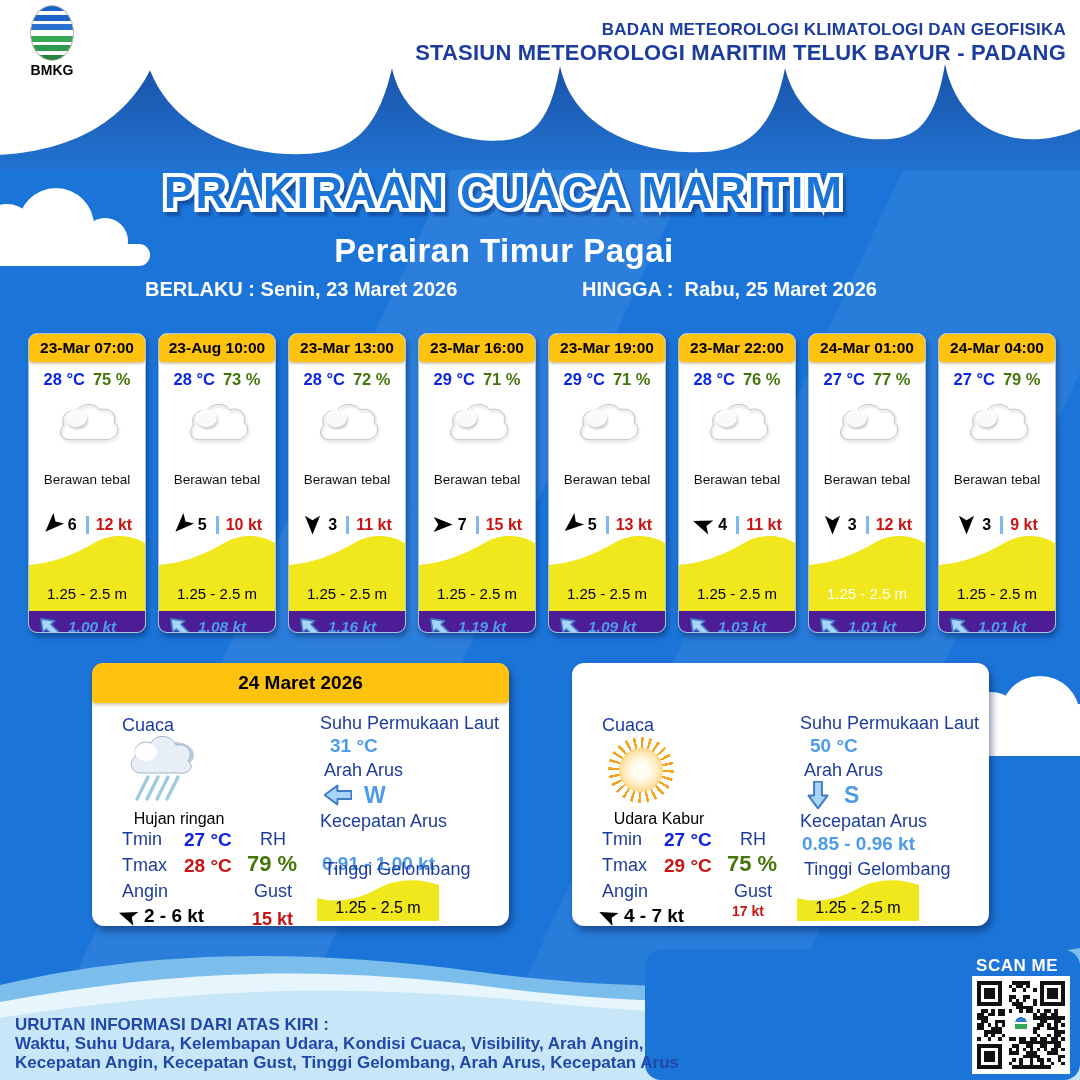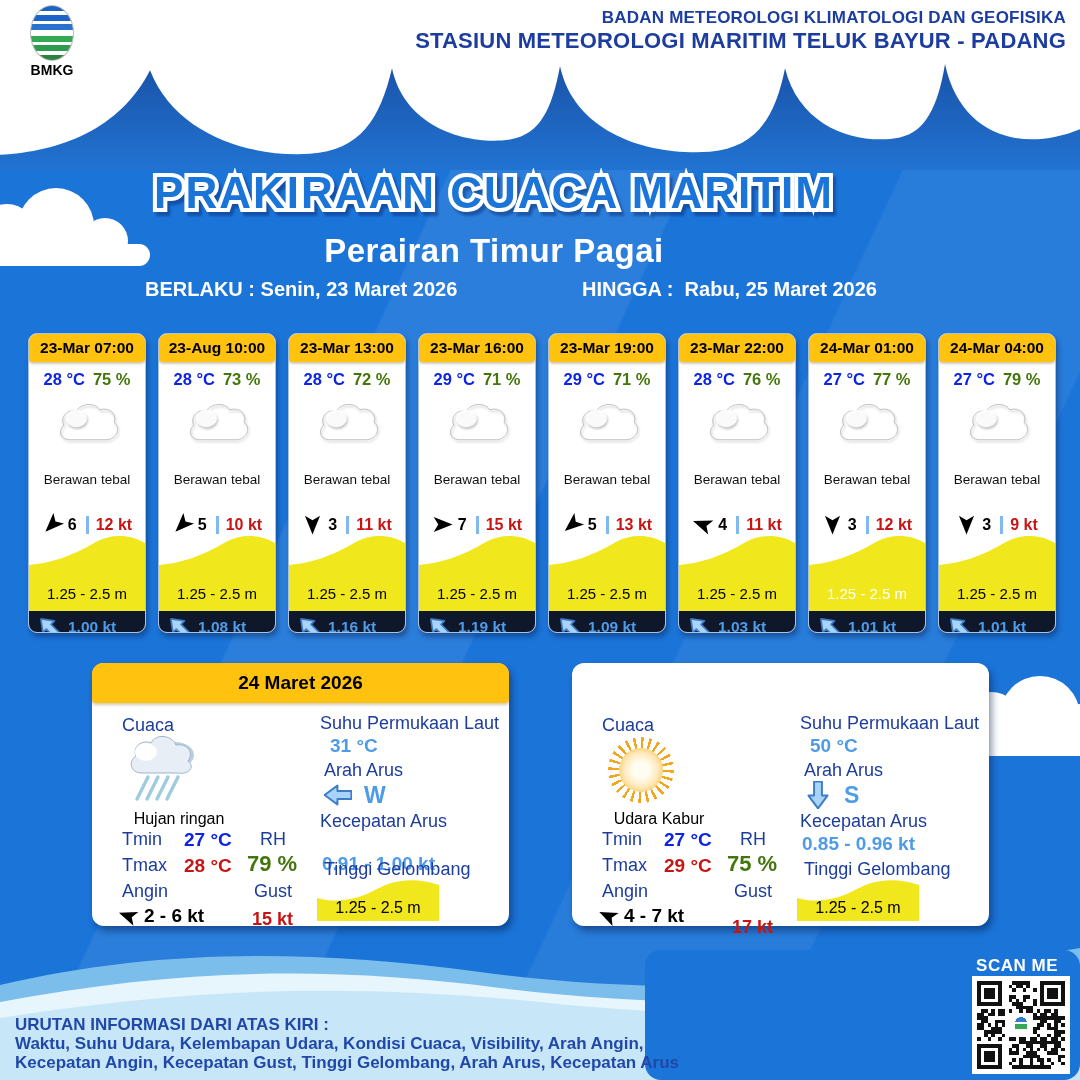--- a/index.html
+++ b/index.html
@@ -1,21 +1,21 @@
 <!DOCTYPE html>
 <html><head>
 <meta charset="utf-8">
 <style>
   html,body{margin:0;padding:0;background:#666;}
   *{box-sizing:border-box;font-family:"Liberation Sans",sans-serif;}
   #poster{position:relative;width:1080px;height:1080px;background:#fff;overflow:hidden;margin:0 auto;}
 
   
   .agency{position:absolute;top:8px;right:14px;text-align:right;color:#1C3D9E;z-index:5;}
-  .agency .l1{font-size:17px;font-weight:bold;letter-spacing:.2px;}
+  .agency .l1{font-size:17px;font-weight:bold;letter-spacing:.2px;margin-top:12px;}
   .agency .l2{font-size:22px;font-weight:bold;letter-spacing:.2px;}
   .logo{position:absolute;left:20px;top:5px;width:64px;text-align:center;z-index:6;}
   .logo-ellipse{width:44px;height:56px;margin:0 auto;border-radius:50%;border:1px solid #bbb;
     background:linear-gradient(180deg,#1C63C7 0 10%,#fff 10% 16%,#1C63C7 16% 28%,#fff 28% 34%,
     #2A72D0 34% 44%,#fff 44% 56%,#34A853 56% 66%,#fff 66% 72%,#2E9C4F 72% 84%,#fff 84% 90%,#27833F 90% 100%);}
   .logo-label{font-size:14px;font-weight:bold;color:#000;margin-top:1px;}
 
   
   .blue-body{position:absolute;left:0;top:163px;right:0;bottom:0;background:#1B74D8;
     background-image:linear-gradient(115deg,rgba(255,255,255,0) 30%,rgba(255,255,255,.07) 30.2% 46%,rgba(255,255,255,0) 46.2%),
@@ -29,21 +29,21 @@
   .cloud-left{left:-30px;top:222px;width:180px;height:44px;}
   .cloud-left .c1{width:58px;height:58px;left:8px;bottom:4px;}
   .cloud-left .c2{width:76px;height:76px;left:48px;bottom:2px;}
   .cloud-left .c3{width:46px;height:46px;left:112px;bottom:2px;}
   .cloud-right{right:-26px;top:700px;width:150px;height:56px;}
   .cloud-right .c1{width:62px;height:62px;left:4px;bottom:2px;}
   .cloud-right .c2{width:80px;height:80px;left:44px;bottom:0px;}
   .cloud-right .c3{width:50px;height:50px;left:100px;bottom:2px;}
 
   
-  .titles{position:absolute;left:0;top:168px;width:988px;text-align:center;z-index:3;}
+  .titles{position:absolute;left:10px;top:168px;width:988px;text-align:center;z-index:3;}
   .main-title{font-size:44px;font-weight:bold;letter-spacing:2px;color:#1B74D8;
     -webkit-text-stroke:8px #fff;paint-order:stroke fill;
     filter:drop-shadow(3px 4px 1px rgba(10,40,110,.45));}
   .area-title{font-size:33px;font-weight:bold;color:#fff;margin-top:14px;letter-spacing:.5px;}
   .validity{position:absolute;left:0;top:278px;width:1080px;height:26px;color:#fff;font-size:20px;font-weight:bold;z-index:3;}
   .validity .berlaku{position:absolute;left:145px;}
   .validity .hingga{position:absolute;left:582px;}
 
   
   .cards-row{position:absolute;left:28px;top:333px;display:flex;gap:12px;z-index:3;}
@@ -60,21 +60,21 @@
   .windrow{display:flex;align-items:center;justify-content:center;gap:3px;margin-top:27px;font-weight:bold;}
   .dart{width:21px;height:21px;display:inline-block;}
   .dart svg{width:100%;height:100%;display:block;}
   .vis{font-size:16px;color:#000;margin-left:2px;}
   .vsep{display:inline-block;width:0;height:18px;border-left:3px solid #7FB8F2;margin:0 4px 0 6px;}
   .wspd{color:#C91414;font-size:16px;}
   .wavesec{margin-top:auto;position:relative;height:76px;flex:0 0 76px;}
   .waveshape{position:absolute;inset:0;width:100%;height:100%;}
   .wavelabel{position:absolute;left:0;right:0;bottom:9px;text-align:center;font-size:15px;color:#000;}
   .wavelabel[data-white="true"]{color:#fff;}
-  .currow{height:32px;flex:0 0 32px;display:flex;align-items:center;justify-content:flex-start;gap:7px;padding-left:8px;background:#0f172a;}
+  .currow{height:32px;flex:0 0 32px;display:flex;align-items:center;justify-content:flex-start;gap:7px;padding-left:8px;background:#4c1d95;font-style:italic;}
   .curarrow{width:24px;height:24px;transform:rotate(225deg);}
   .curarrow svg,.blockarrow svg{width:100%;height:100%;display:block;}
   .curval{color:#4E9BE8;font-size:15.5px;font-weight:bold;}
 
   
   .dcard{position:absolute;top:663px;width:417px;height:263px;background:#fff;border-radius:12px;
     box-shadow:3px 5px 7px rgba(0,25,70,.45);z-index:3;}
   .dcard.pos0{left:92px;} .dcard.pos1{left:572px;}
   .dcd-hd{height:40px;background:#FFC20E;border-radius:11px 11px 4px 4px;display:flex;align-items:center;
     justify-content:center;font-size:19px;font-weight:bold;color:#000;box-shadow:0 2px 3px rgba(120,80,0,.3);}
@@ -597,21 +597,21 @@
           <svg viewBox="0 0 100 100">
               <path d="M98 50 L8 14 L30 50 L8 86 Z" fill="#000"></path>
             </svg>
         </span>
         <span class="dval2">4 - 7 kt</span>
       </div>
 
       <span class="dlbl" style="left:168px;top:166px;">RH</span>
       <span class="dval v-green" style="left:155px;top:188px;">75 %</span>
       <span class="dlbl" style="left:162px;top:218px;">Gust</span>
-      <span class="dval v-red" style="left:160px;top:254px;font-size:18px;">17 kt</span>
+      <span class="dval v-red" style="left:160px;top:240px;font-size:14px;">17 kt</span>
 
       <span class="dlbl" style="left:228px;top:50px;">Suhu Permukaan Laut</span>
       <span class="dval v-lblue" style="left:238px;top:72px;">50 °C</span>
       <span class="dlbl" style="left:232px;top:97px;">Arah Arus</span>
       <div class="arusrow">
         <span class="blockarrow" style="transform: rotate(90deg);">
           <svg viewBox="0 0 100 100">
               <path d="M2 36 H52 V16 L98 50 L52 84 V64 H2 Z" fill="#A8D4F8" stroke="#3E7CC7" stroke-width="7" stroke-linejoin="round"></path>
             </svg>
         </span>

